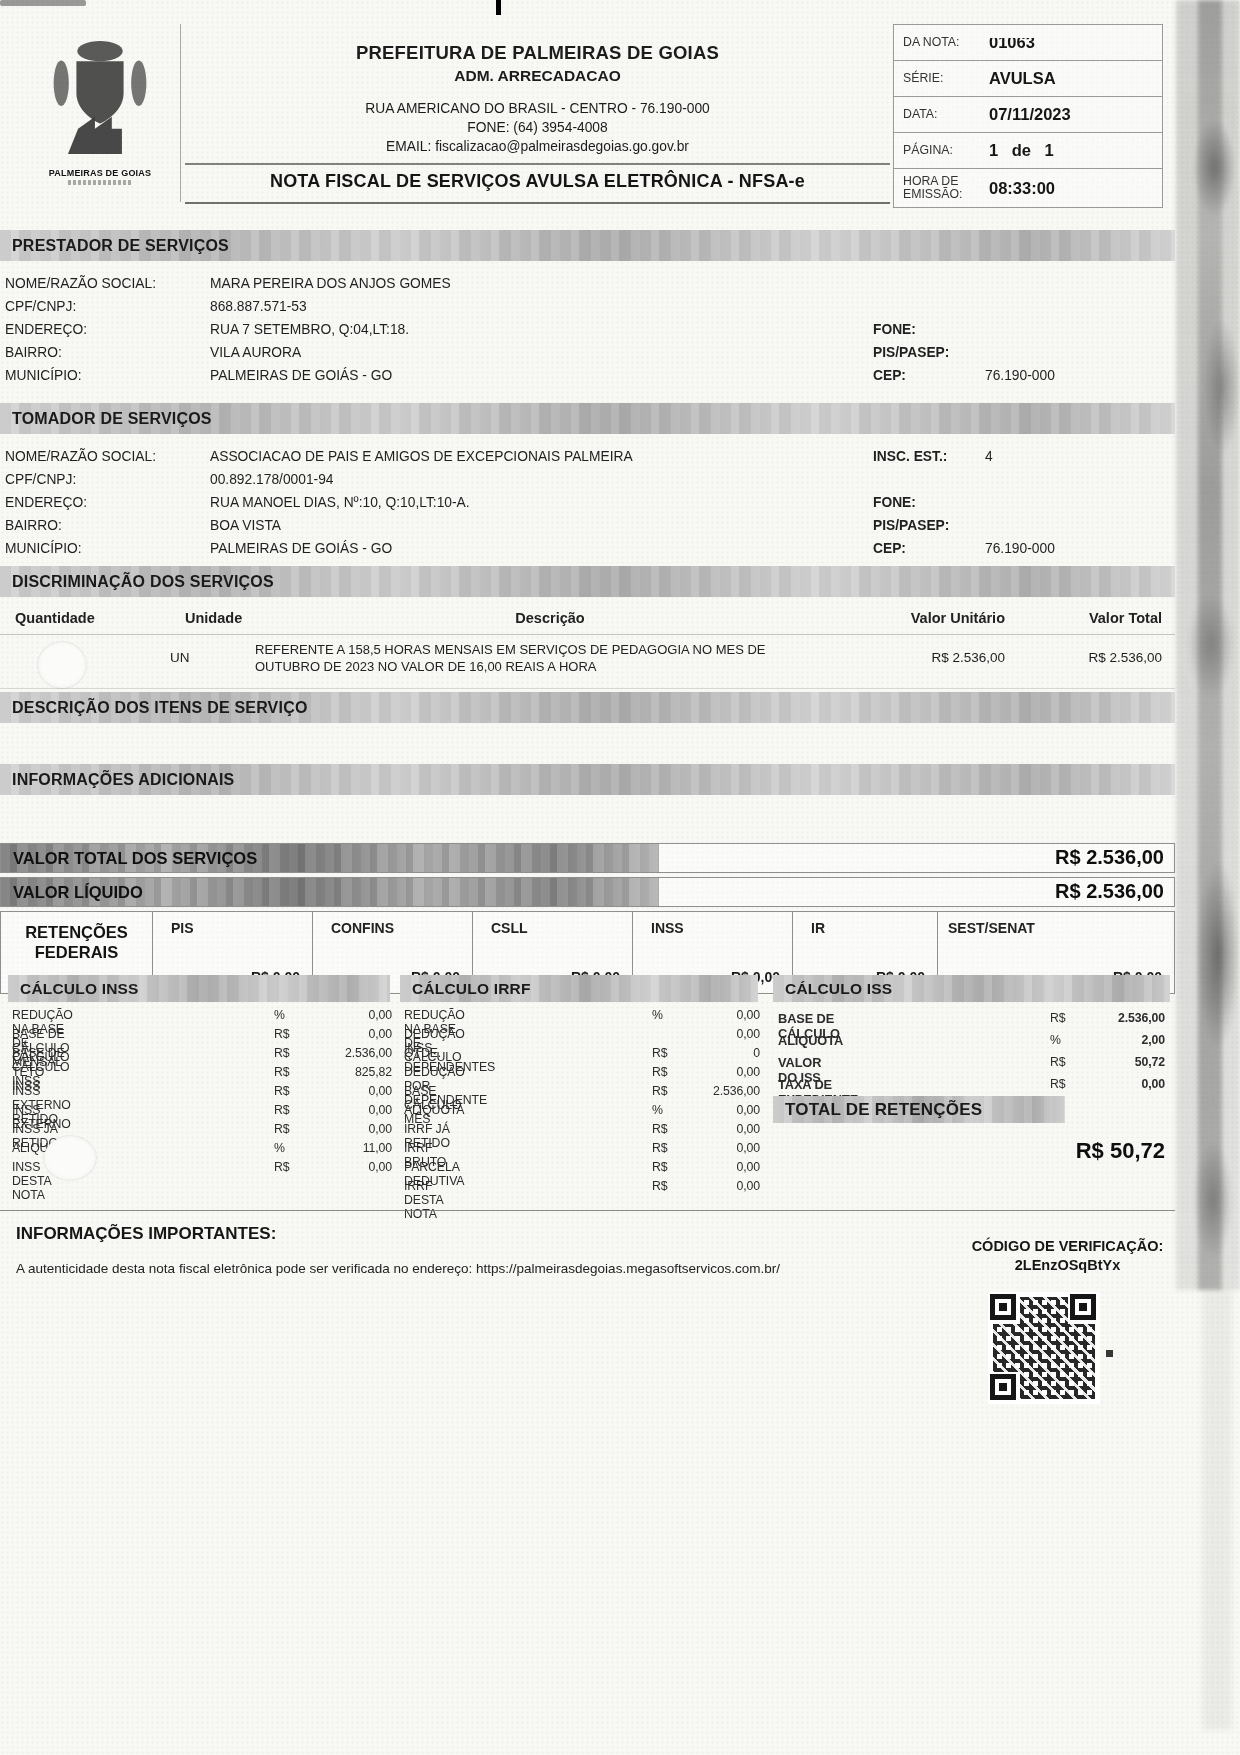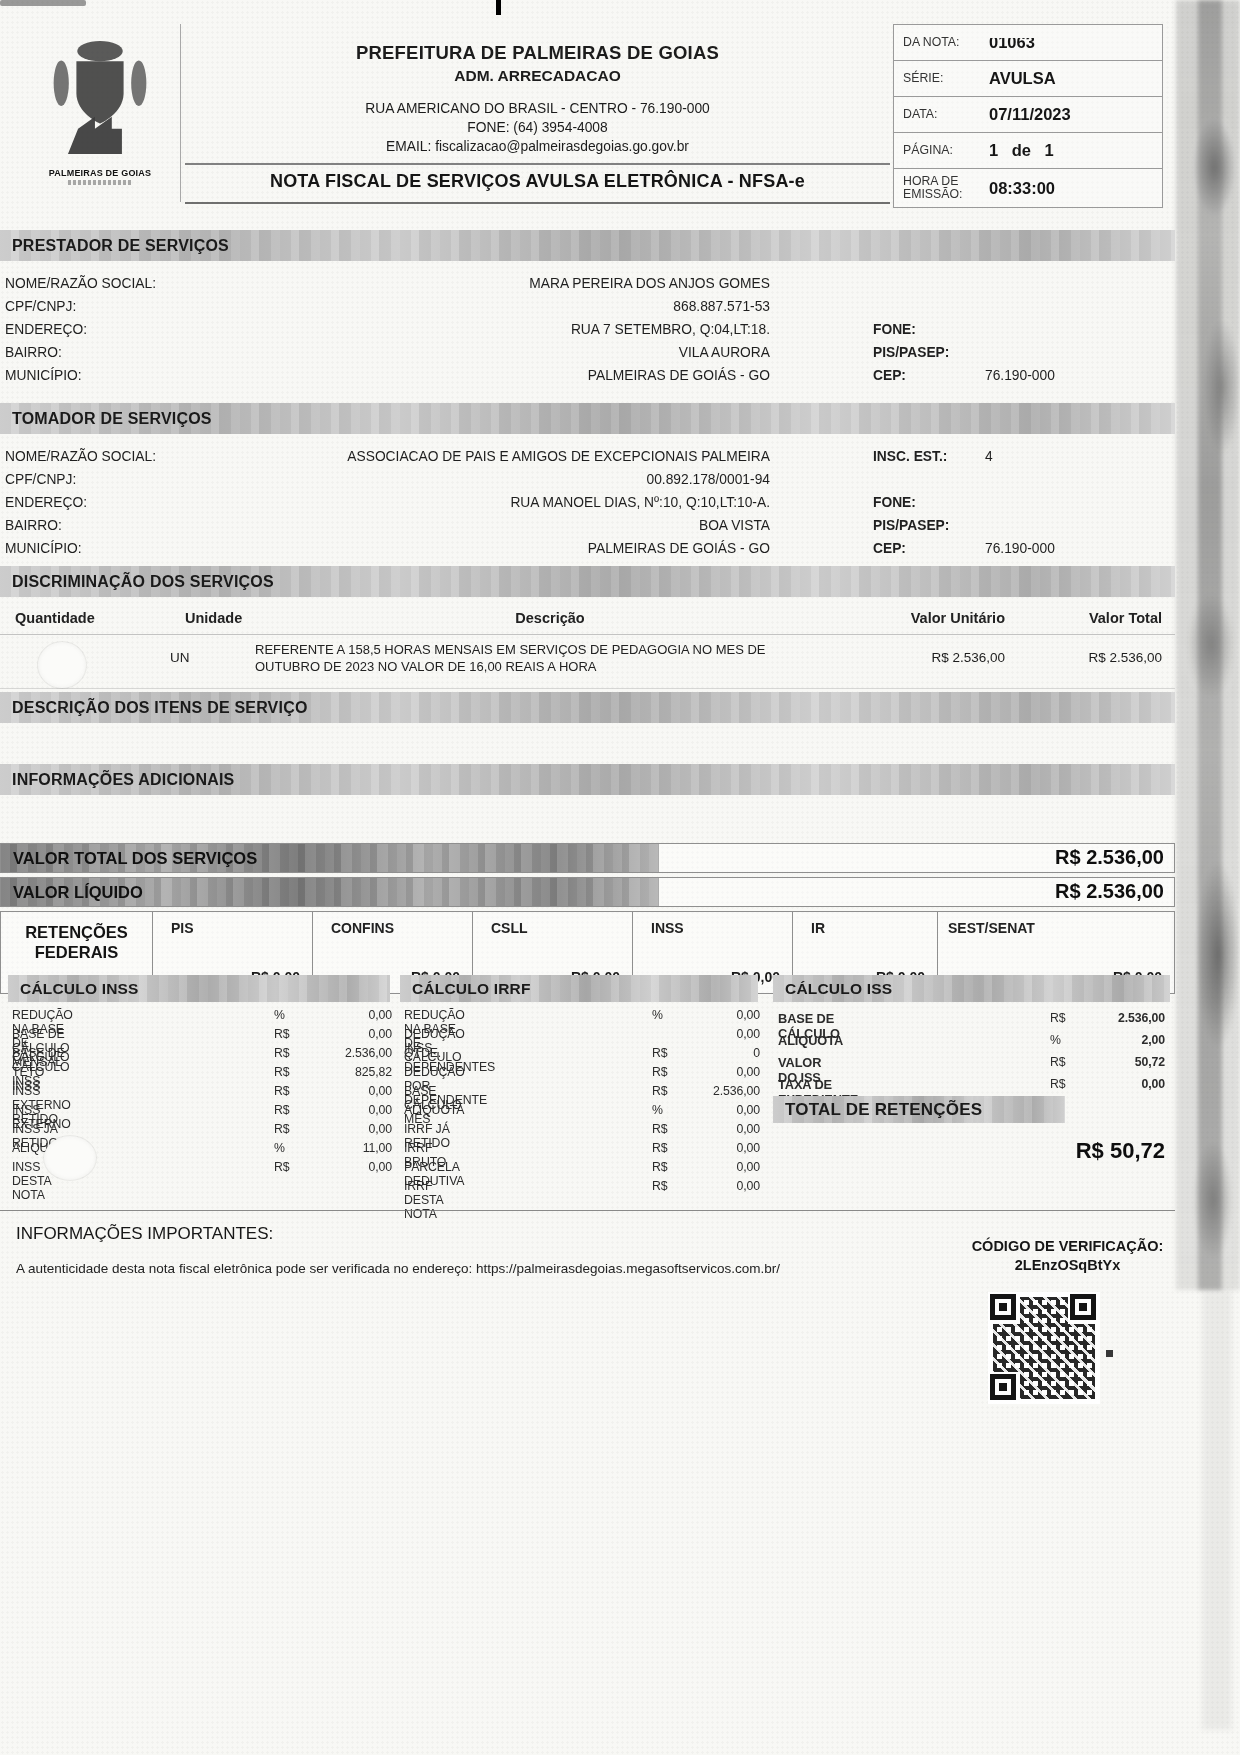--- a/index.html
+++ b/index.html
@@ -56,21 +56,21 @@
   .meta-row.pagrow .meta-value{word-spacing:9px;}
   
   .bar{left:0;width:1175px;height:31px;line-height:31px;padding-left:12px;box-sizing:border-box;
     font-size:16px;font-weight:bold;color:#1a1a1a;letter-spacing:.2px;
     background-image:
       linear-gradient(90deg, rgba(255,255,255,.16), rgba(0,0,0,.08) 18%, rgba(255,255,255,.12) 34%, rgba(0,0,0,.12) 52%, rgba(255,255,255,.18) 70%, rgba(0,0,0,.1) 88%, rgba(255,255,255,.2)),
       repeating-linear-gradient(90deg,#c3c3c3 0 11px,#cfcfcf 11px 19px,#bdbdbd 19px 31px,#c9c9c9 31px 40px);}
   
   .frow{left:0;height:20px;font-size:13.8px;color:#1f1f1f;}
   .flabel{position:absolute;left:5px;width:200px;font-weight:normal;}
-  .fvalue{position:absolute;left:210px;width:560px;text-align:right;}
+  .fvalue{position:absolute;left:210px;width:560px;}
   .rlabel{position:absolute;left:873px;width:108px;font-weight:bold;}
   .rvalue{position:absolute;left:985px;width:170px;}
   
   .th{font-size:14.5px;font-weight:bold;color:#222;}
   .desc-cell{font-size:13px;line-height:16.5px;color:#222;}
   .money{font-size:13.5px;color:#1d1d1d;text-align:right;}
   .thinline{height:0;border-top:1px solid #b5b5b5;opacity:.8;}
   
   .total-row{left:0;width:1175px;height:30px;border:1px solid #8f8f8f;box-sizing:border-box;background:rgba(255,255,255,.4);}
   .total-label-zone{position:absolute;left:0;top:0;width:658px;height:100%;line-height:28px;padding-left:12px;box-sizing:border-box;
@@ -90,21 +90,21 @@
   .calc-bar{height:27px;line-height:27px;font-size:15.5px;}
   .crow{position:absolute;font-size:12.3px;color:#2c2c2c;letter-spacing:-0.1px;}
   .clab{position:absolute;left:0;}
   .cunit{position:absolute;}
   .cval{position:absolute;text-align:right;}
   .iss .clab{font-weight:bold;font-size:12.8px;}
   .iss .cval{font-weight:bold;}
   .total-ret-value{left:900px;top:1138px;width:265px;text-align:right;font-size:22px;font-weight:bold;color:#0e0e0e;}
   
   .foot-line{left:0;top:1210px;width:1175px;height:0;border-top:1.5px solid #6d6d6d;opacity:.8;}
-  .info-title{left:16px;top:1224px;font-size:17px;font-weight:normal;color:#161616;}
+  .info-title{left:16px;top:1224px;font-size:17px;font-weight:bold;color:#161616;}
   .info-text{left:16px;top:1261px;width:840px;font-size:13.5px;color:#222;}
   .verif{left:940px;top:1237px;width:255px;text-align:center;font-size:14.5px;font-weight:bold;color:#161616;line-height:19px;}
   
   .qr{left:988px;top:1292px;width:112px;height:112px;background:#fff;}
   .qr-mesh{position:absolute;inset:5px;opacity:.92;
     background-image:
       repeating-linear-gradient(45deg, transparent 0 7px, rgba(255,255,255,.9) 7px 10px),
       repeating-linear-gradient(90deg,#161616 0 4px,transparent 4px 9px),
       repeating-linear-gradient(0deg,#161616 0 4px,transparent 4px 9px);}
   .qr-fpad{position:absolute;width:32px;height:32px;background:#fff;}

